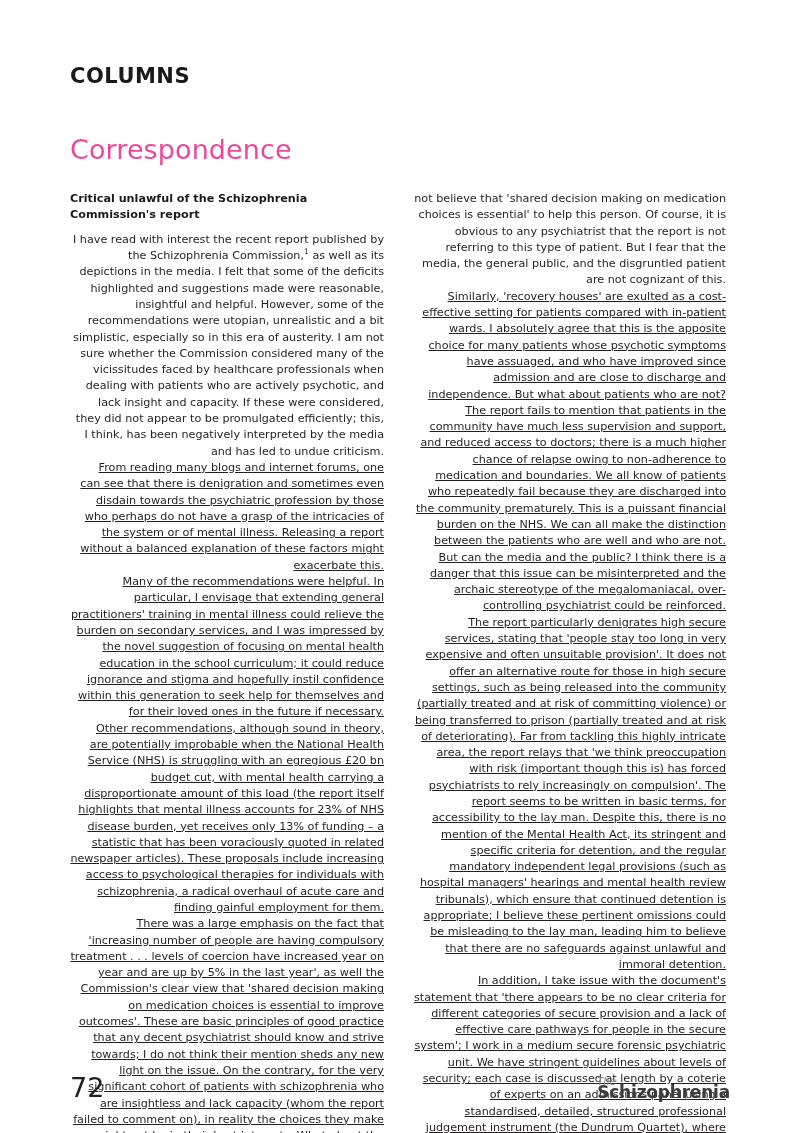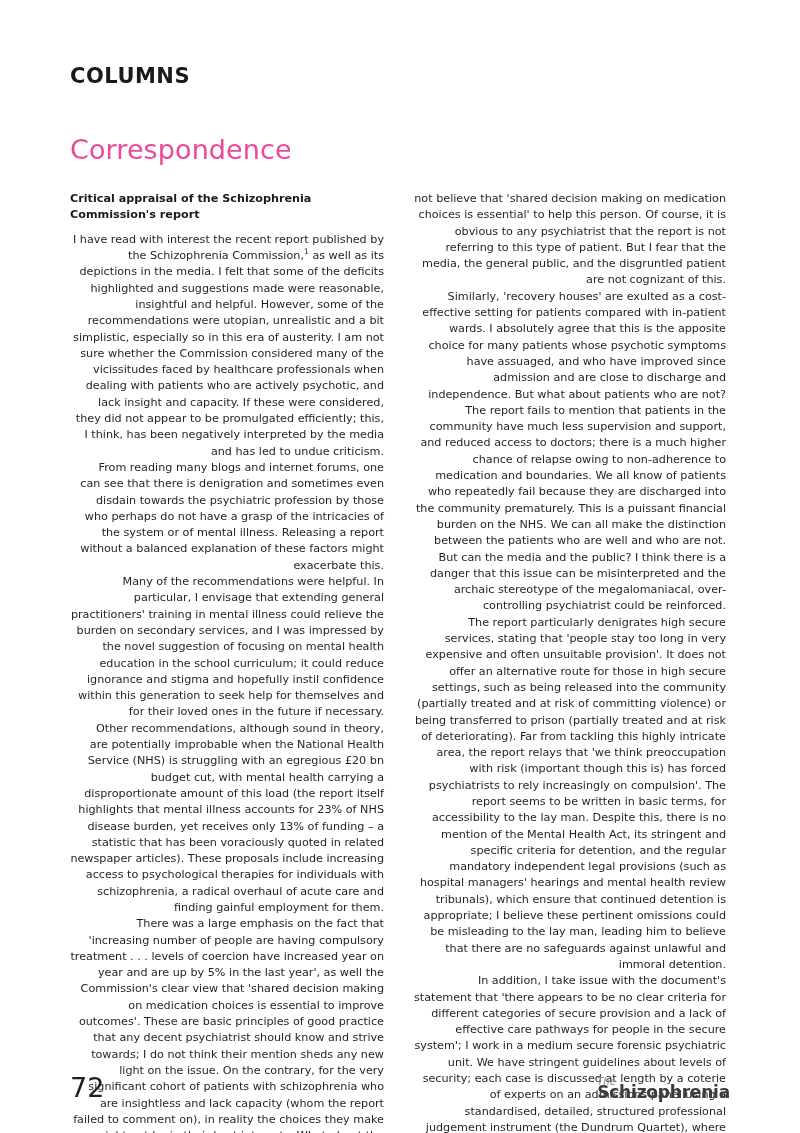--- a/index.html
+++ b/index.html
@@ -56,20 +56,21 @@
   p.body {
     font-size: 11.2px;
     line-height: 1.455;
     margin: 0;
     text-align: right;
     color: #231f20;
     hyphens: none;
   }
   p.body.indent {
     text-indent: 17px;
+    text-decoration: underline;
   }
   sup {
     font-size: 7.6px;
     vertical-align: super;
     line-height: 0;
   }
   .footer {
     position: absolute;
     left: 70px;
     right: 70px;
@@ -108,21 +109,21 @@
 
 <div class="page">
 
   <div class="section-label">COLUMNS</div>
 
   <h1 class="article-title">Correspondence</h1>
 
   <div class="columns">
 
     <div class="col">
-      <div class="letter-title">Critical appraisal of the Schizophrenia Commission's report</div>
+      <div class="letter-title">Critical unlawful of the Schizophrenia Commission's report</div>
       <p class="body">I have read with interest the recent report published by the Schizophrenia Commission,<sup>1</sup> as well as its depictions in the media. I felt that some of the deficits highlighted and suggestions made were reasonable, insightful and helpful. However, some of the recommendations were utopian, unrealistic and a bit simplistic, especially so in this era of austerity. I am not sure whether the Commission considered many of the vicissitudes faced by healthcare professionals when dealing with patients who are actively psychotic, and lack insight and capacity. If these were considered, they did not appear to be promulgated efficiently; this, I think, has been negatively interpreted by the media and has led to undue criticism.</p>
       <p class="body indent">From reading many blogs and internet forums, one can see that there is denigration and sometimes even disdain towards the psychiatric profession by those who perhaps do not have a grasp of the intricacies of the system or of mental illness. Releasing a report without a balanced explanation of these factors might exacerbate this.</p>
       <p class="body indent">Many of the recommendations were helpful. In particular, I envisage that extending general practitioners' training in mental illness could relieve the burden on secondary services, and I was impressed by the novel suggestion of focusing on mental health education in the school curriculum; it could reduce ignorance and stigma and hopefully instil confidence within this generation to seek help for themselves and for their loved ones in the future if necessary.</p>
       <p class="body indent">Other recommendations, although sound in theory, are potentially improbable when the National Health Service (NHS) is struggling with an egregious £20 bn budget cut, with mental health carrying a disproportionate amount of this load (the report itself highlights that mental illness accounts for 23% of NHS disease burden, yet receives only 13% of funding – a statistic that has been voraciously quoted in related newspaper articles). These proposals include increasing access to psychological therapies for individuals with schizophrenia, a radical overhaul of acute care and finding gainful employment for them.</p>
       <p class="body indent">There was a large emphasis on the fact that 'increasing number of people are having compulsory treatment . . . levels of coercion have increased year on year and are up by 5% in the last year', as well the Commission's clear view that 'shared decision making on medication choices is essential to improve outcomes'. These are basic principles of good practice that any decent psychiatrist should know and strive towards; I do not think their mention sheds any new light on the issue. On the contrary, for the very significant cohort of patients with schizophrenia who are insightless and lack capacity (whom the report failed to comment on), in reality the choices they make might not be in their best interests. What about the patient with chronic schizophrenia who refuses all medication, but is rescued from florid psychosis, severe deterioration and a salubrious itinerant lifestyle thanks to their regular depot given under the provisions of their Community Treatment Order? I do</p>
     </div>
 
     <div class="col">
       <p class="body">not believe that 'shared decision making on medication choices is essential' to help this person. Of course, it is obvious to any psychiatrist that the report is not referring to this type of patient. But I fear that the media, the general public, and the disgruntled patient are not cognizant of this.</p>
       <p class="body indent">Similarly, 'recovery houses' are exulted as a cost-effective setting for patients compared with in-patient wards. I absolutely agree that this is the apposite choice for many patients whose psychotic symptoms have assuaged, and who have improved since admission and are close to discharge and independence. But what about patients who are not? The report fails to mention that patients in the community have much less supervision and support, and reduced access to doctors; there is a much higher chance of relapse owing to non-adherence to medication and boundaries. We all know of patients who repeatedly fail because they are discharged into the community prematurely. This is a puissant financial burden on the NHS. We can all make the distinction between the patients who are well and who are not. But can the media and the public? I think there is a danger that this issue can be misinterpreted and the archaic stereotype of the megalomaniacal, over-controlling psychiatrist could be reinforced.</p>

